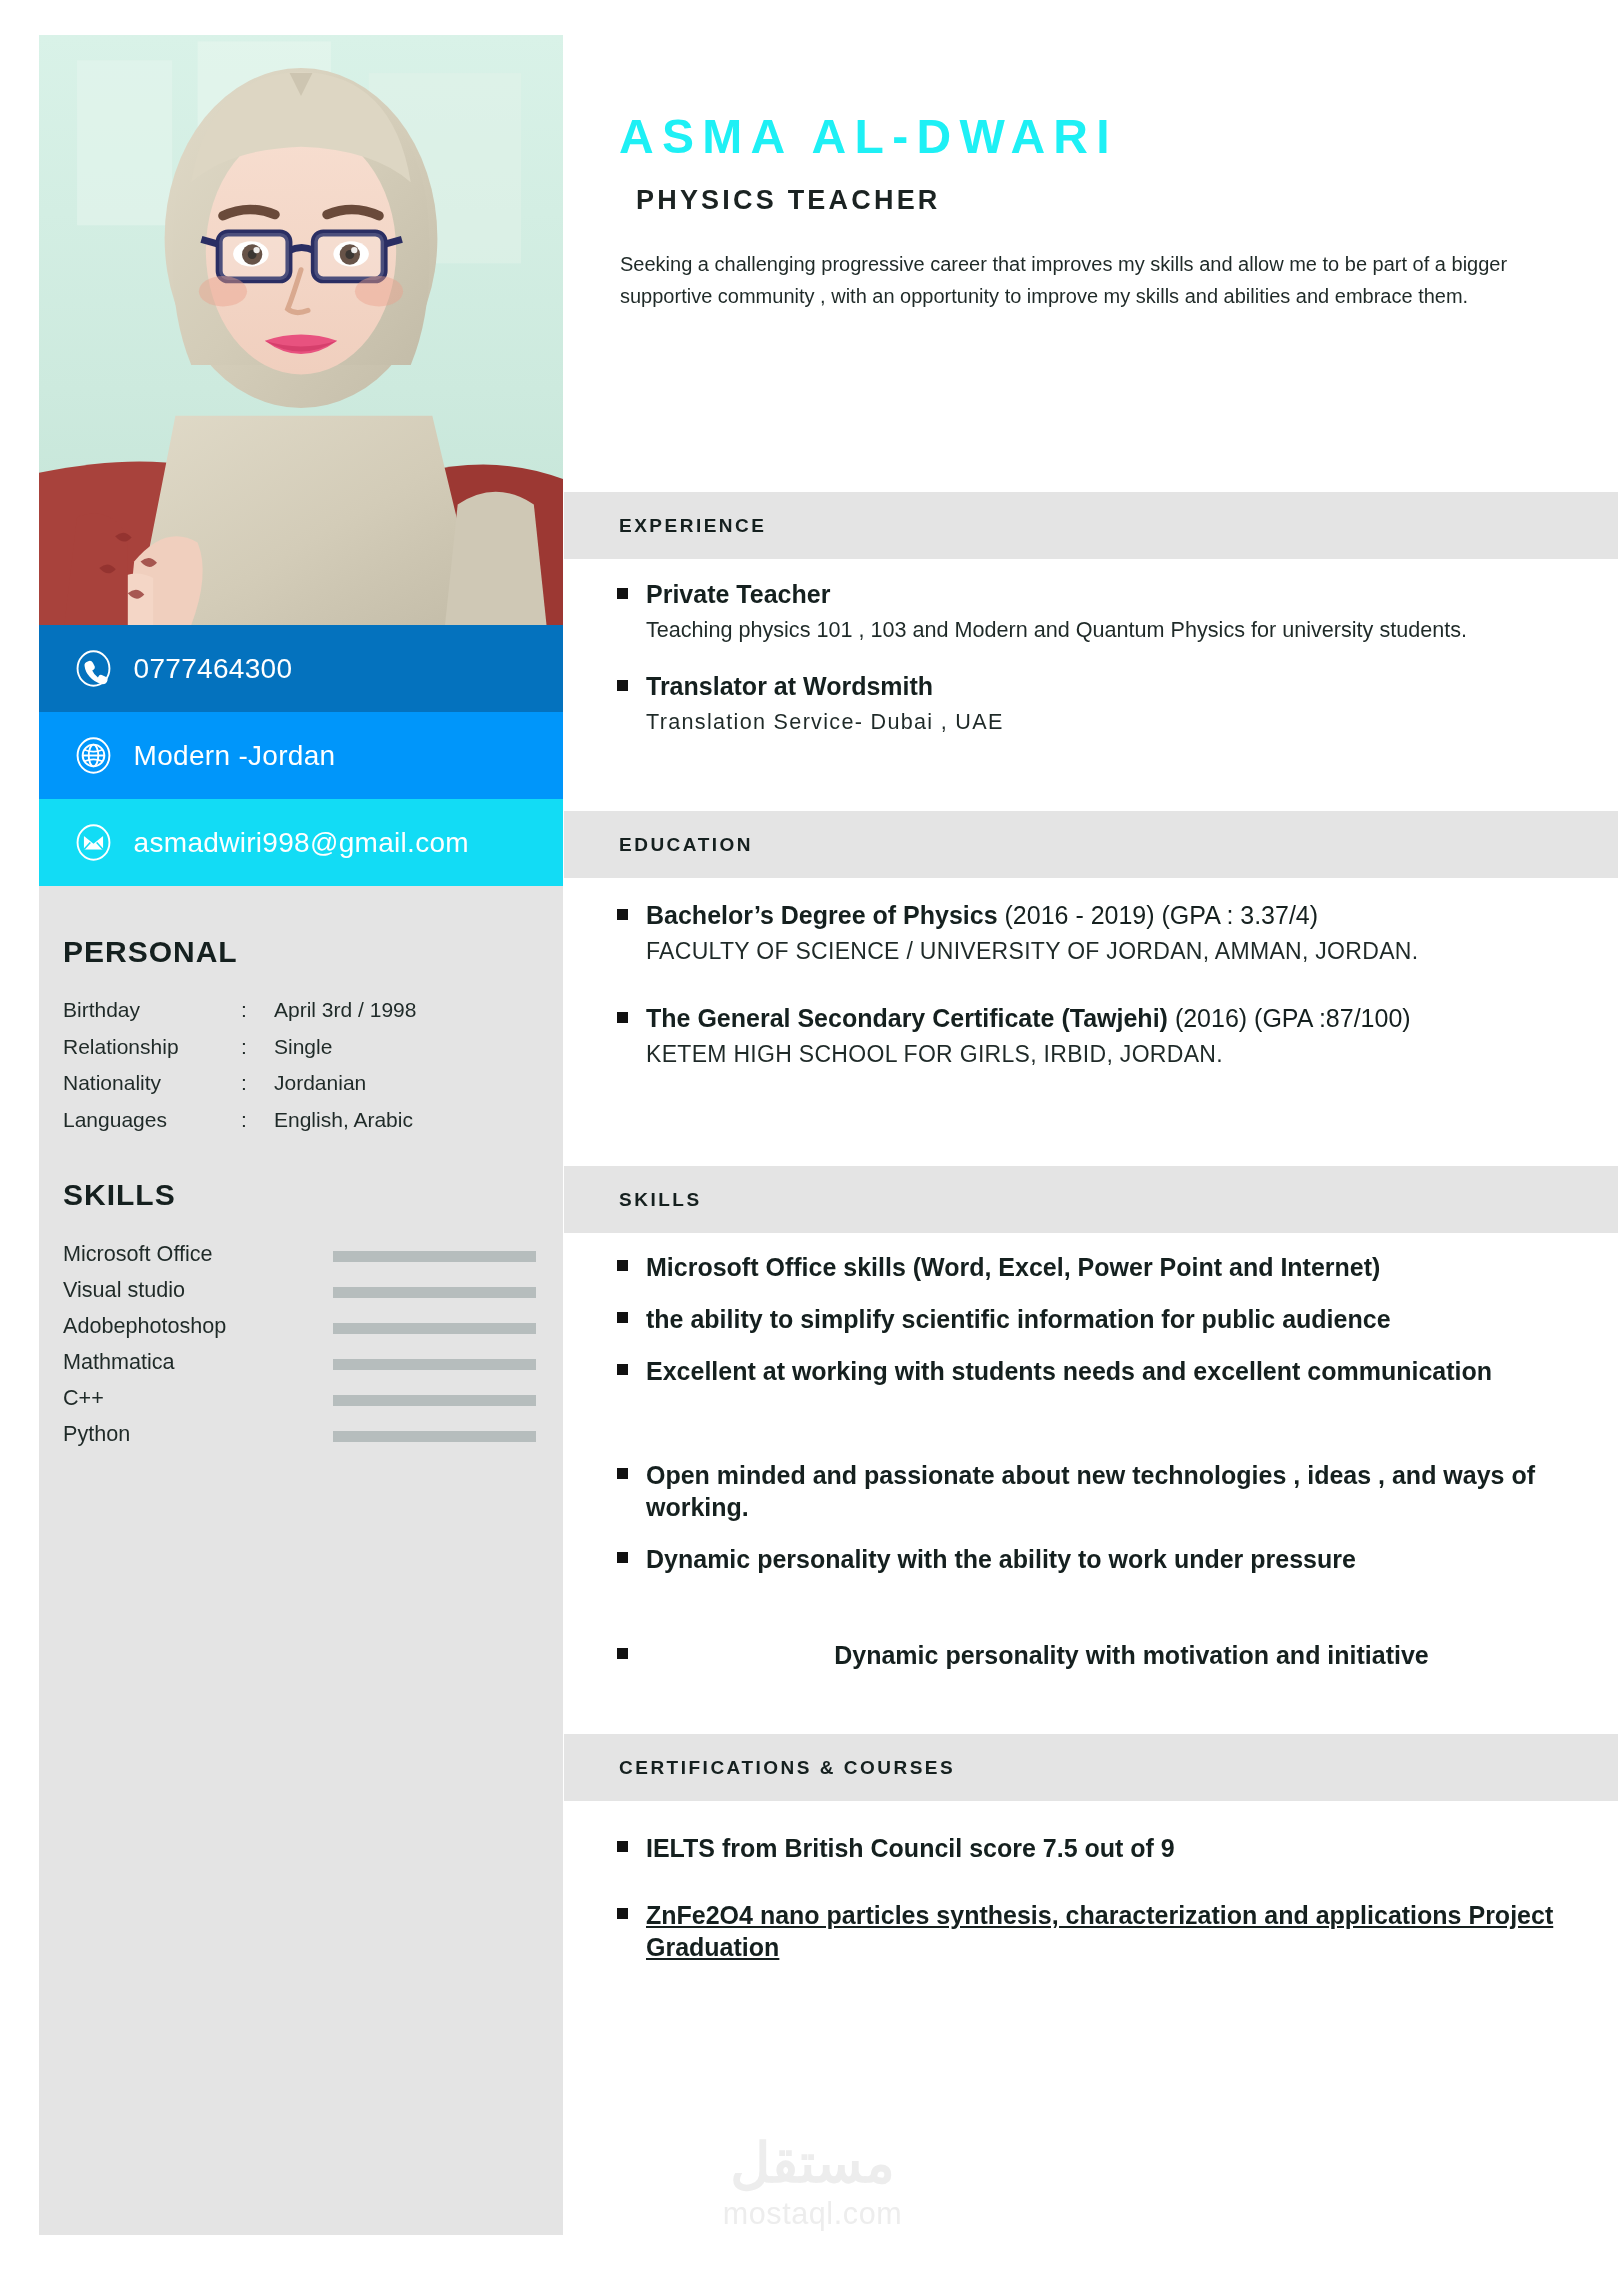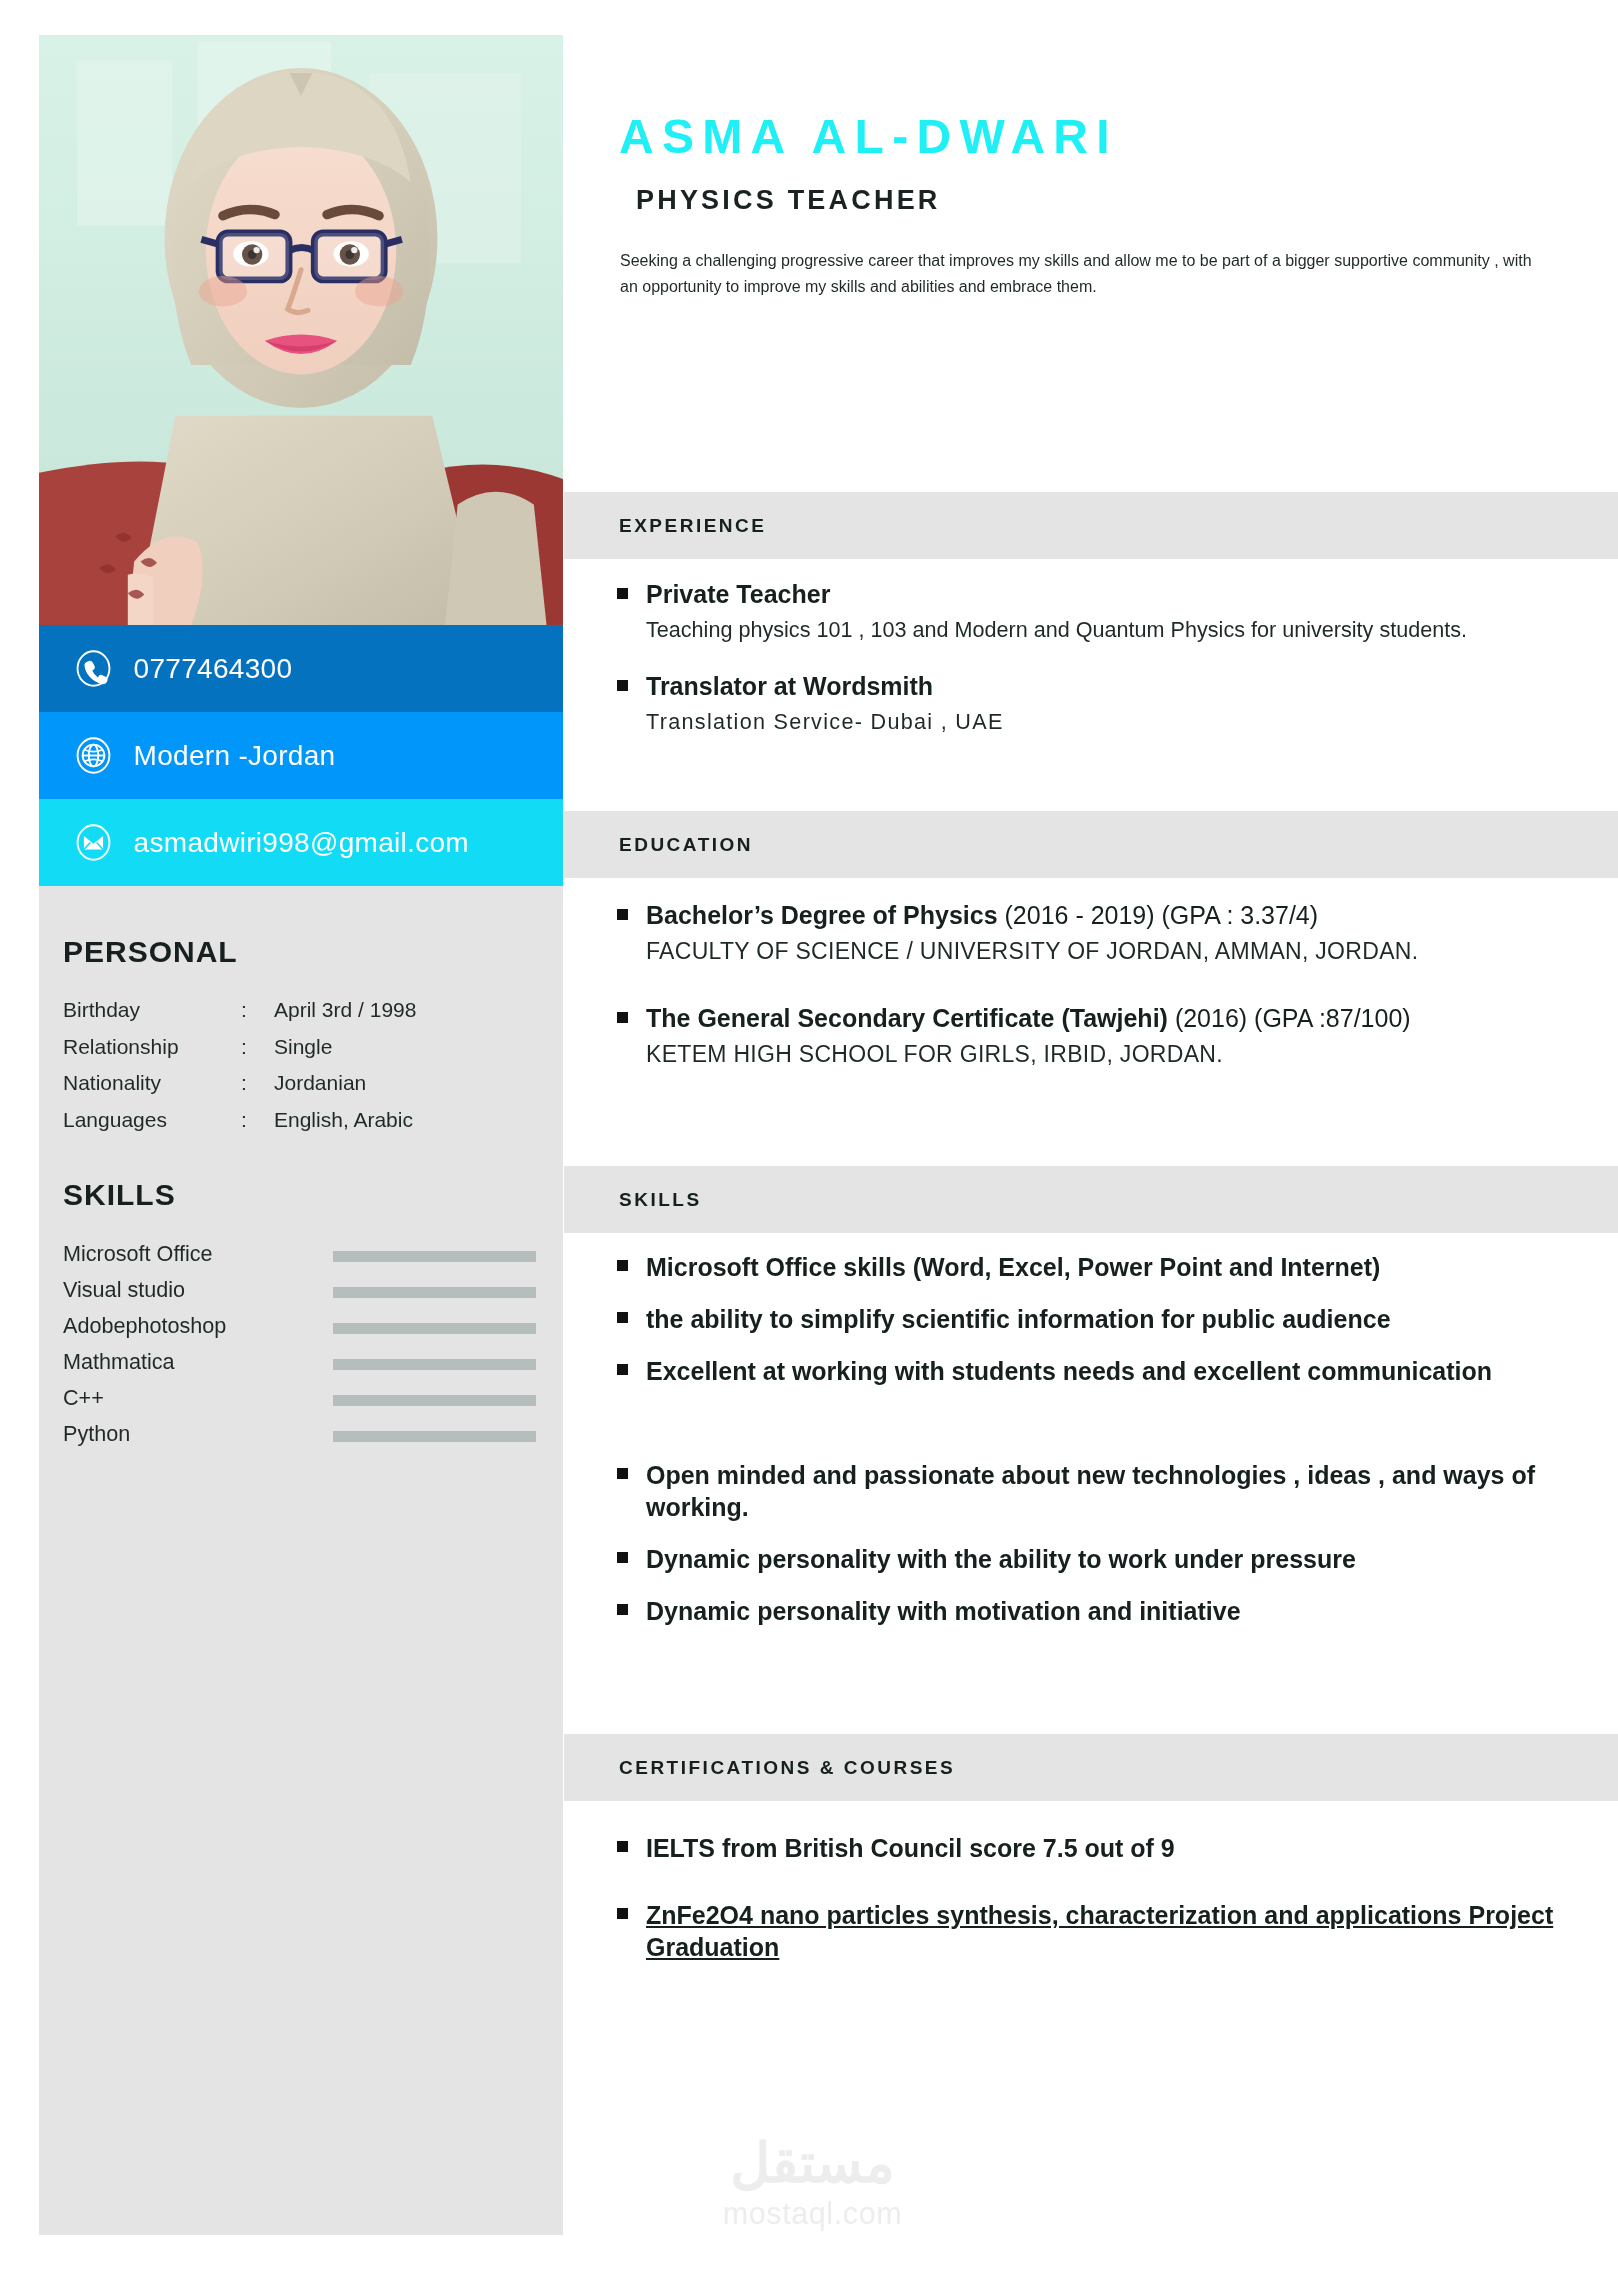--- a/index.html
+++ b/index.html
@@ -169,21 +169,21 @@
     letter-spacing: 3.2px;
     color: #1b2322;
     white-space: nowrap;
     margin-left: 16px;
   }
   #summary {
     position: absolute;
     left: 56px;
     top: 248px;
     width: 923px;
-    font-size: 16px;
+    font-size: 20px;
     font-weight: 400;
     line-height: 1.62;
     color: #1f2a28;
   }
 
   .sec-bar {
     position: absolute;
     left: 0;
     width: 1055px;
     height: 67px;
@@ -269,21 +269,21 @@
     width: 11.4px;
     height: 11.4px;
     background: #111111;
   }
   #sk-1 { top: 1251px; }
   #sk-2 { top: 1303px; }
   #sk-3 { top: 1355px; }
   #sk-4 { top: 1407px; }
   #sk-5 { top: 1459px; }
   #sk-6 { top: 1543px; }
-  #sk-7 { top: 1595px; }
+  #sk-7 { top: 1639px; text-align: center; }
 
   #cert-1 { top: 1832px; }
   #cert-2 { top: 1899px; text-decoration: underline; }
 
   
   #watermark {
     position: absolute;
     left: 673px;
     top: 2136px;
     width: 279px;

